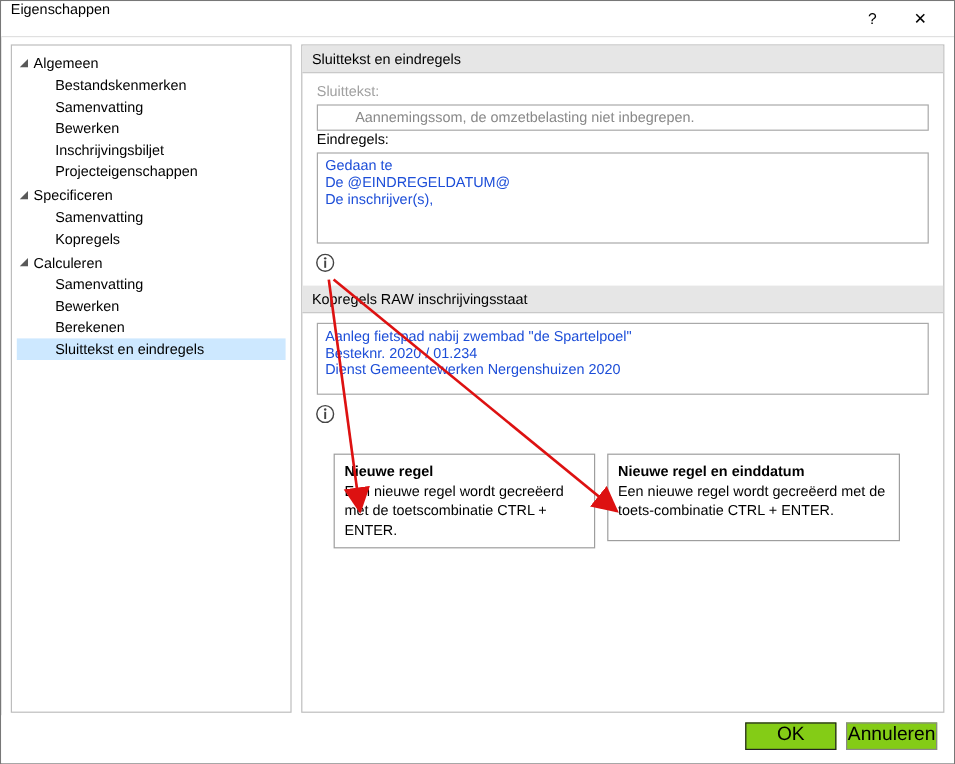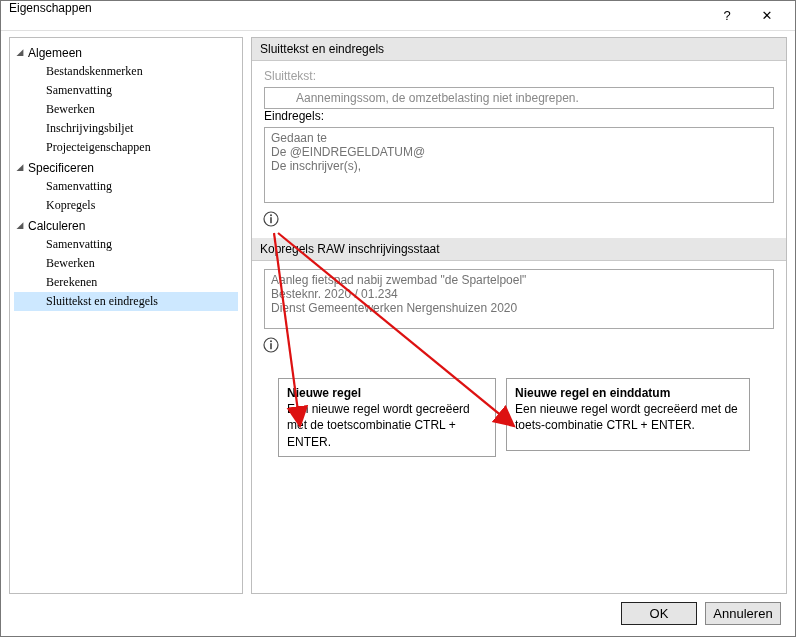--- a/index.html
+++ b/index.html
@@ -68,21 +68,20 @@
       display: inline-flex;
       align-items: center;
       justify-content: center;
       color: #595959;
       font-size: 9px;
       transform: translateY(-1px);
     }
     .tree-item {
       padding: 2px 2px 2px 32px;
       cursor: default;
-      font-family: Liberation Serif, serif;
     }
     .tree-item.selected {
       background: #cde8ff;
     }
     .content {
       flex: 1;
       border: 1px solid #bdbdbd;
       background: #fff;
       position: relative;
       padding-bottom: 8px;
@@ -104,21 +103,21 @@
     .label-row {
       margin: 0 12px 4px 12px;
     }
     .textbox, .textarea {
       margin: 0 12px;
       border: 1px solid #a9a9a9;
       padding: 3px 6px;
       font-family: "Segoe UI", Tahoma, sans-serif;
       font-size: 12px;
       background: #fff;
-      color: #737373;
+      color: #1d4ed8;
       width: calc(100% - 24px);
     }
     .textbox.disabled {
       color: #888;
       background: #fff;
       padding-left: 31px;
     }
     .textarea {
       height: 76px;
       resize: none;
@@ -157,22 +156,22 @@
       align-items: center;
       justify-content: flex-end;
       gap: 8px;
       padding: 0 14px 6px 0;
       background: #fff;
     }
     .btn {
       min-width: 76px;
       height: 23px;
       border: 1px solid #888;
-      background: #e5e5e5;
-      font-size: 13px;
+      background: #84cc16;
+      font-size: 16px;
       cursor: default;
       display: inline-flex;
       align-items: center;
       justify-content: center;
     }
     .btn.default { border: 1px solid #222; }
     .overlay {
       position: absolute;
       pointer-events: none;
       top: 0; left: 0;

